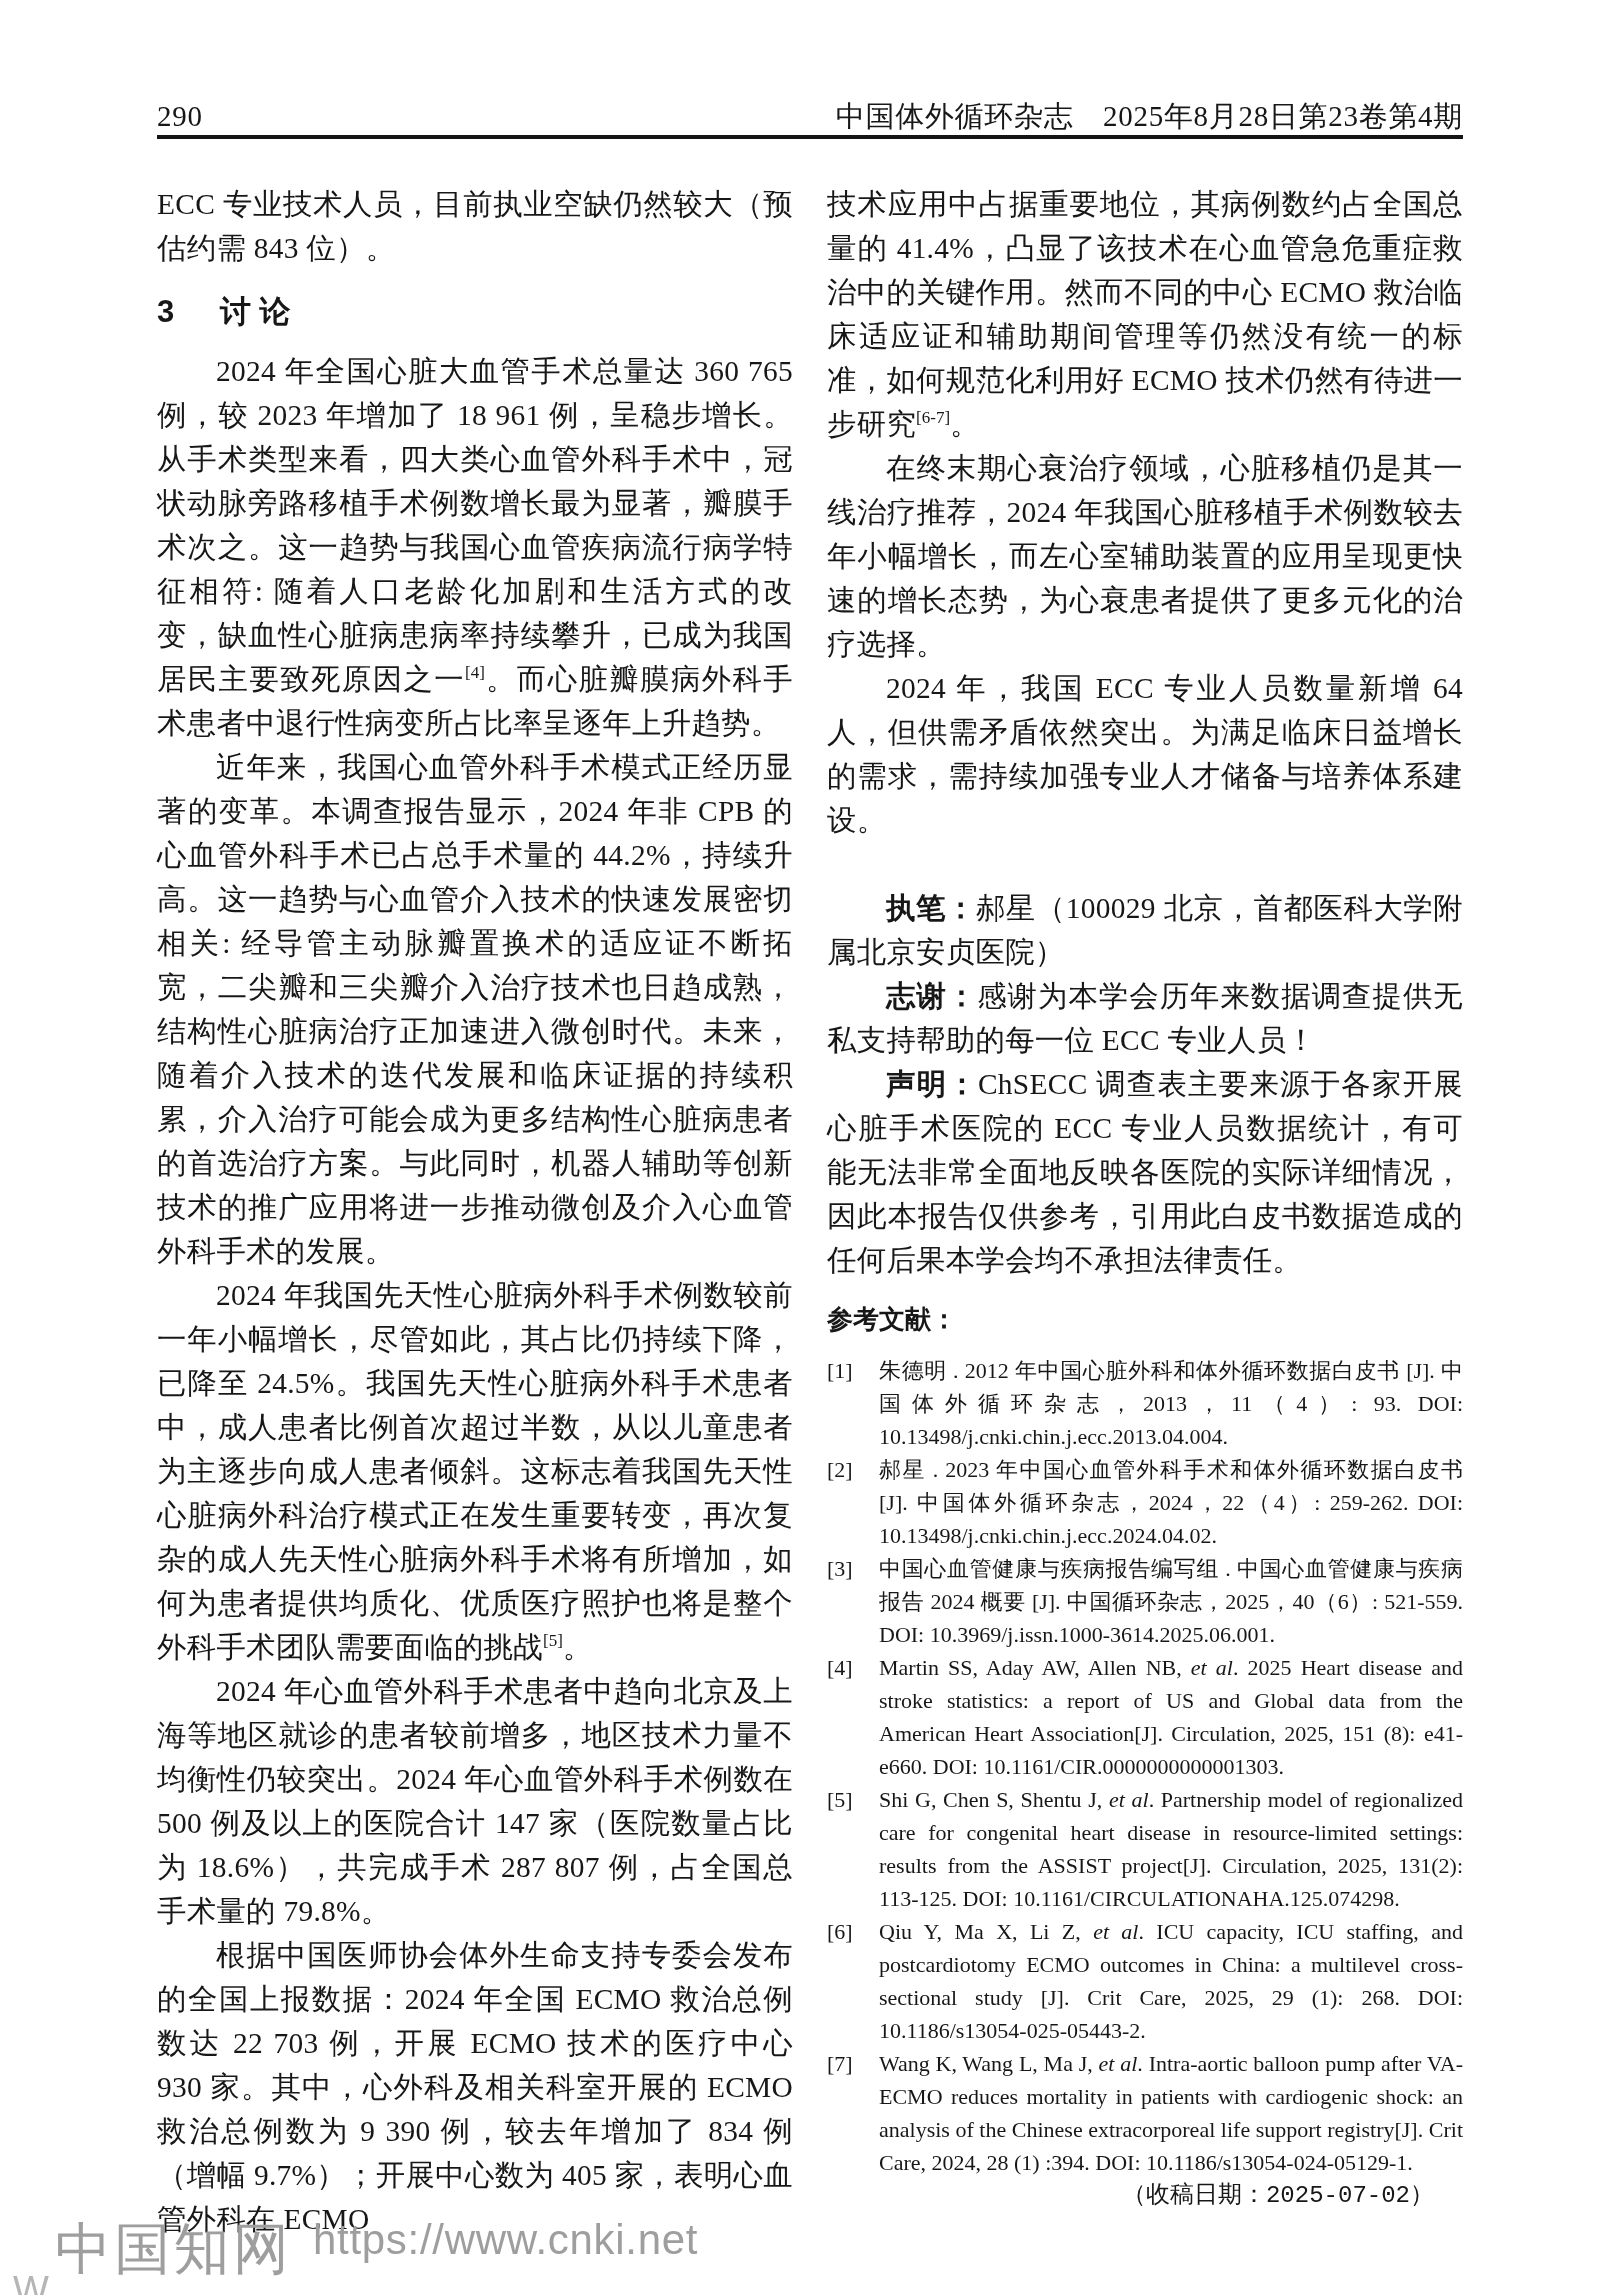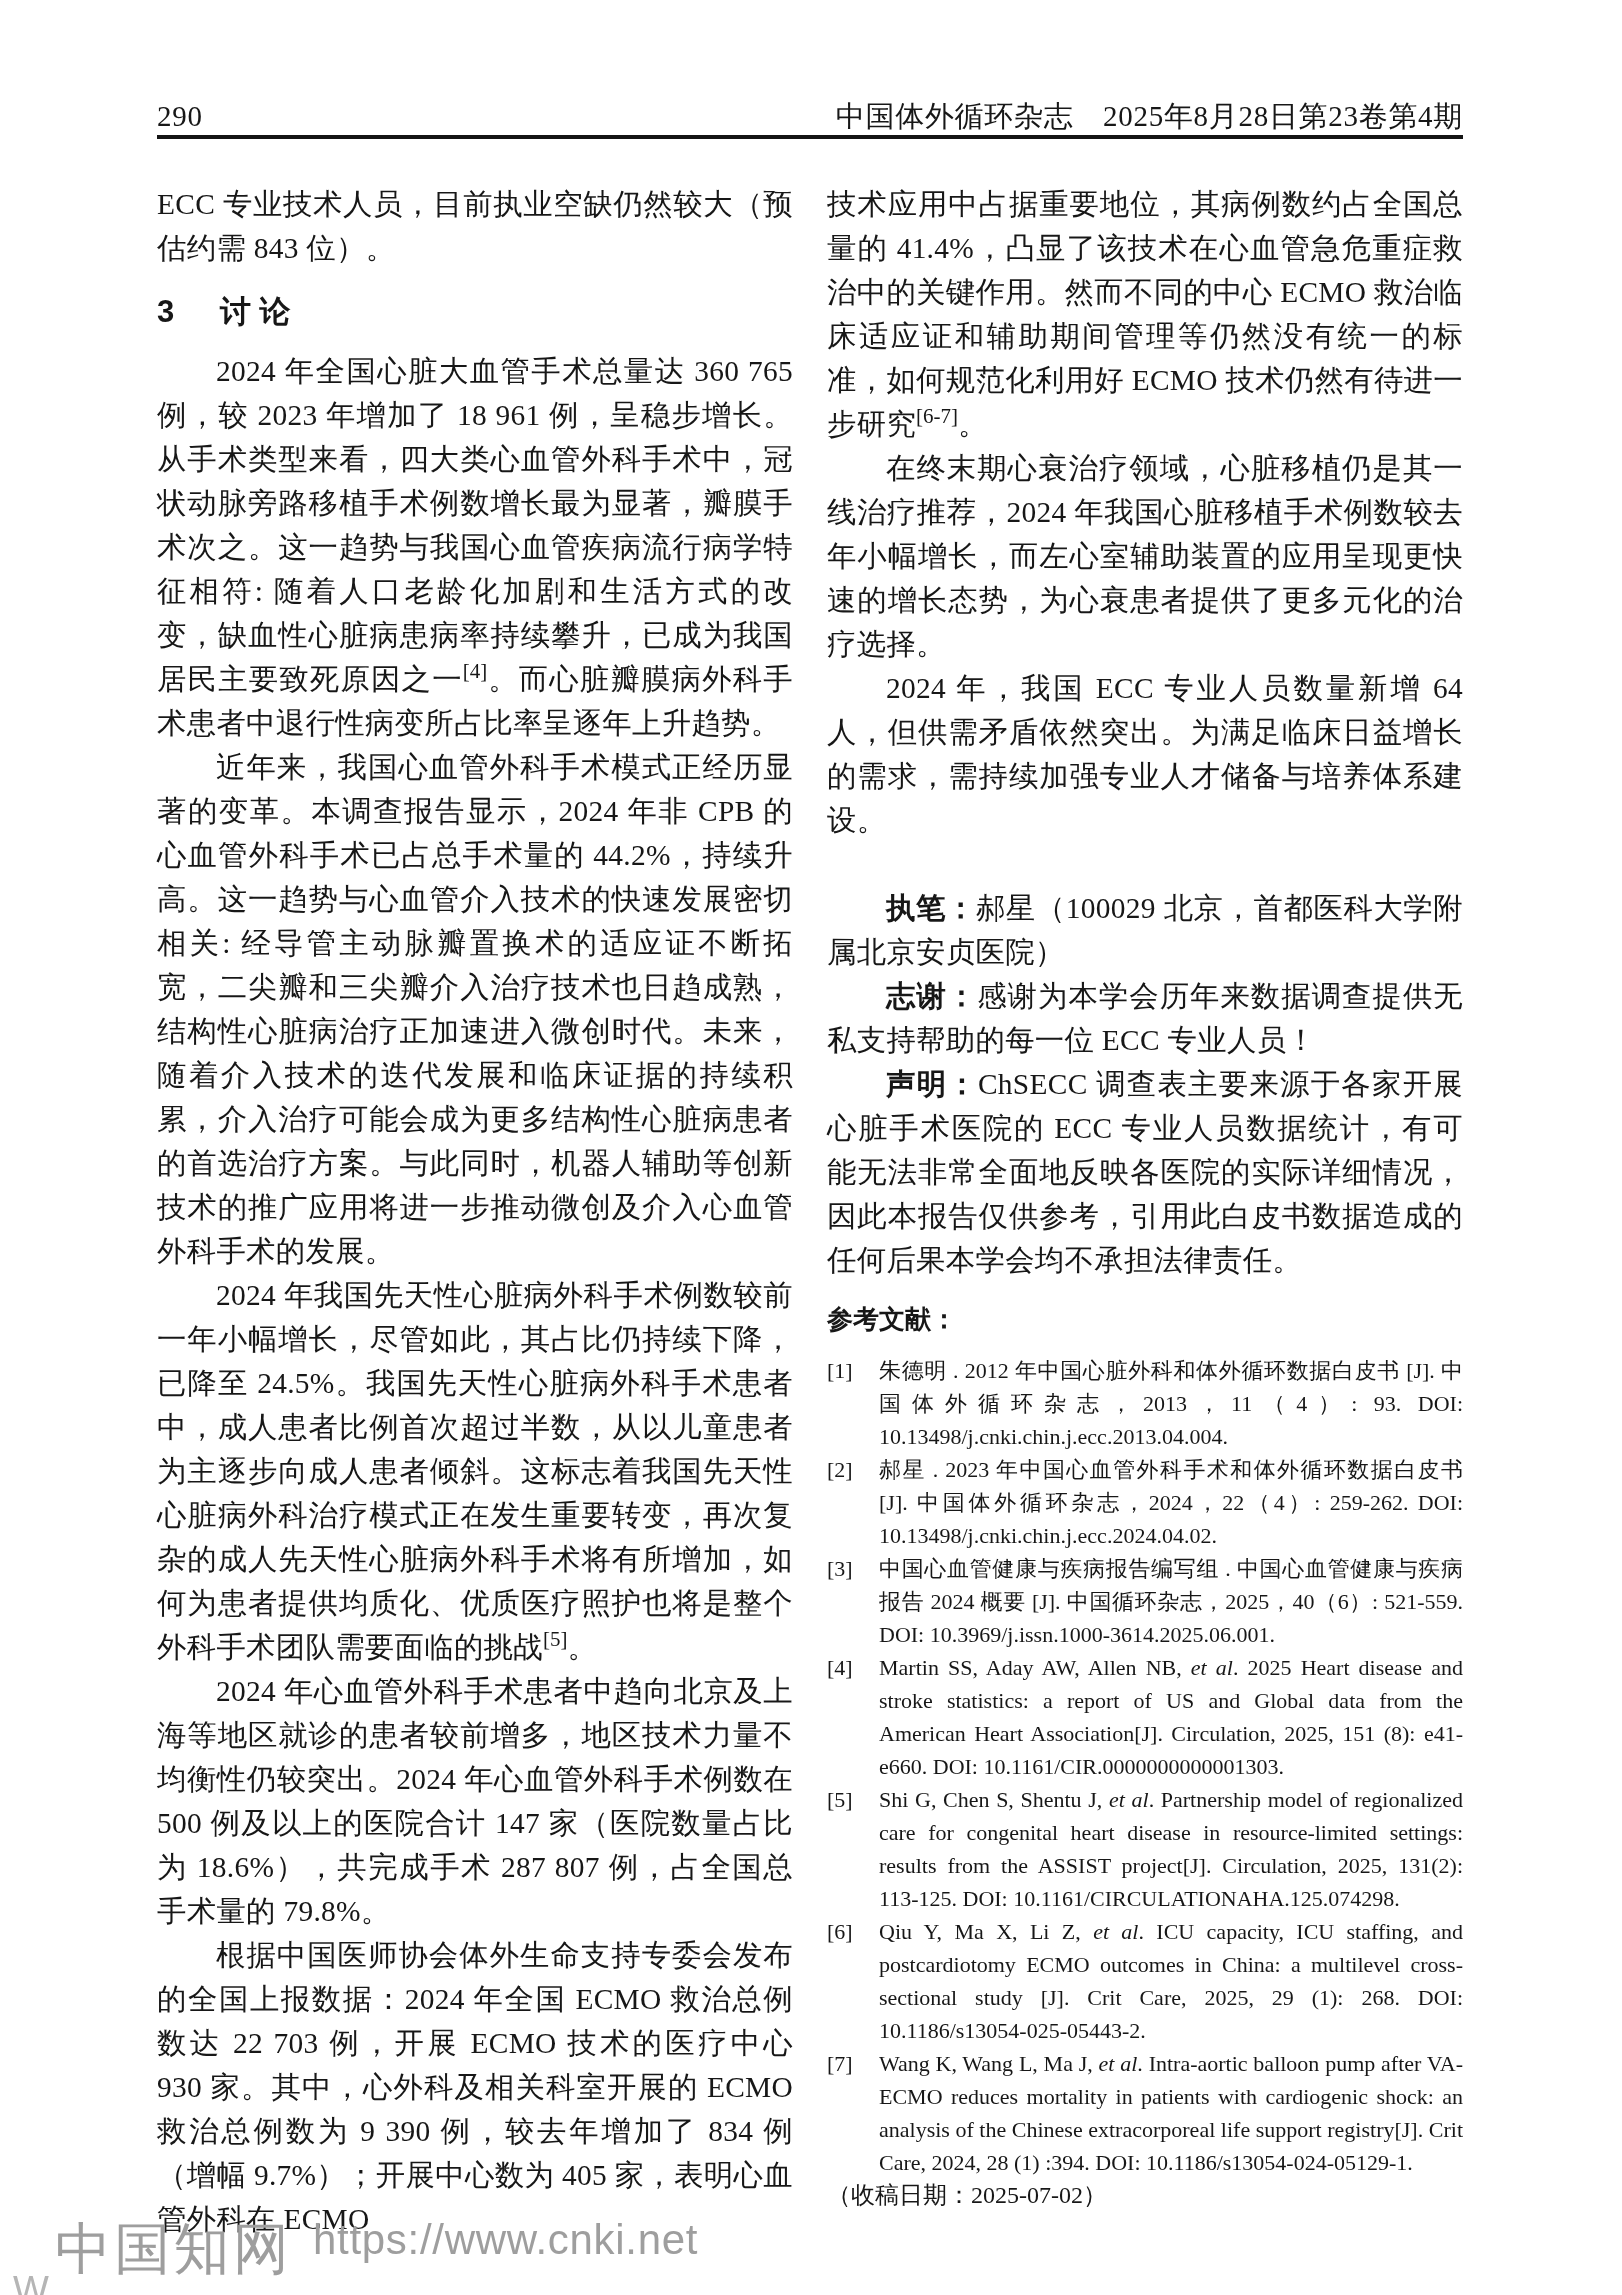--- a/index.html
+++ b/index.html
@@ -30,21 +30,21 @@
   }
   .col{width:636px;}
   .col p{margin:0;}
   .cont,.para{
     font-size:29.4px;line-height:44px;
     text-align:justify;
     letter-spacing:0.3px;
   }
   .para{text-indent:59px;}
   sup{
-    font-size:21px;line-height:0;vertical-align:super;
+    font-size:17px;line-height:0;vertical-align:super;
     letter-spacing:0;
   }
   .heading{
     margin:19.6px 0 15.7px 0;
     font-family:"Liberation Sans","DejaVu Sans",sans-serif;
     font-weight:700;
     font-size:31px;line-height:44px;
   }
   .heading .htxt{margin-left:37px;}
   .note{margin-top:0;}
@@ -63,22 +63,23 @@
   .ref{
     position:relative;
     padding-left:52px;
     font-size:22px;line-height:33px;
     text-align:justify;
   }
   .ref .rlabel{position:absolute;left:0;top:0;}
   .ref .etal{font-style:italic;}
   .date-line{
     font-size:24px;line-height:33px;
-    text-align:left;
+    text-align:right;
     padding-right:29px;
+    font-family:Liberation Mono, monospace;
   }
   
   .watermark{
     position:absolute;left:0;top:2207px;width:916px;height:72px;
     color:#9e9e9e;
     white-space:nowrap;
   }
   .watermark .wm-cn{
     position:absolute;left:55px;top:5.2px;
     font-size:56px;letter-spacing:3.3px;

